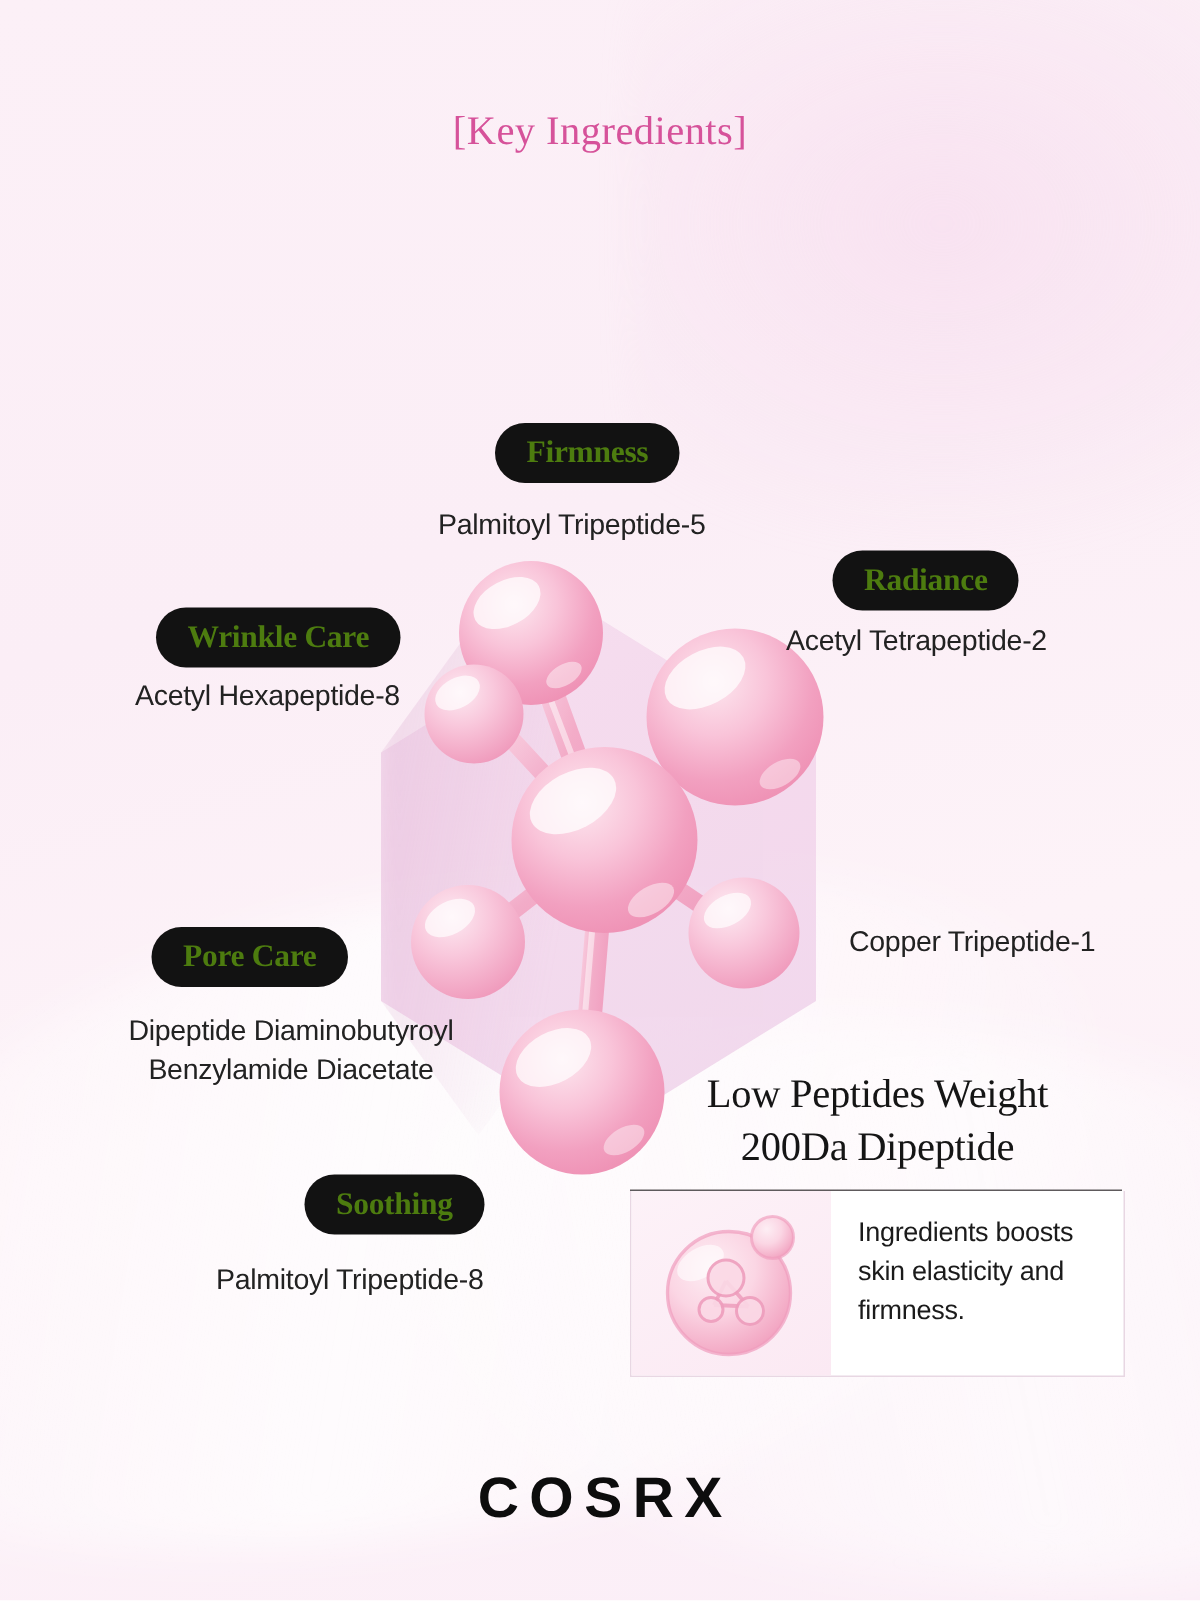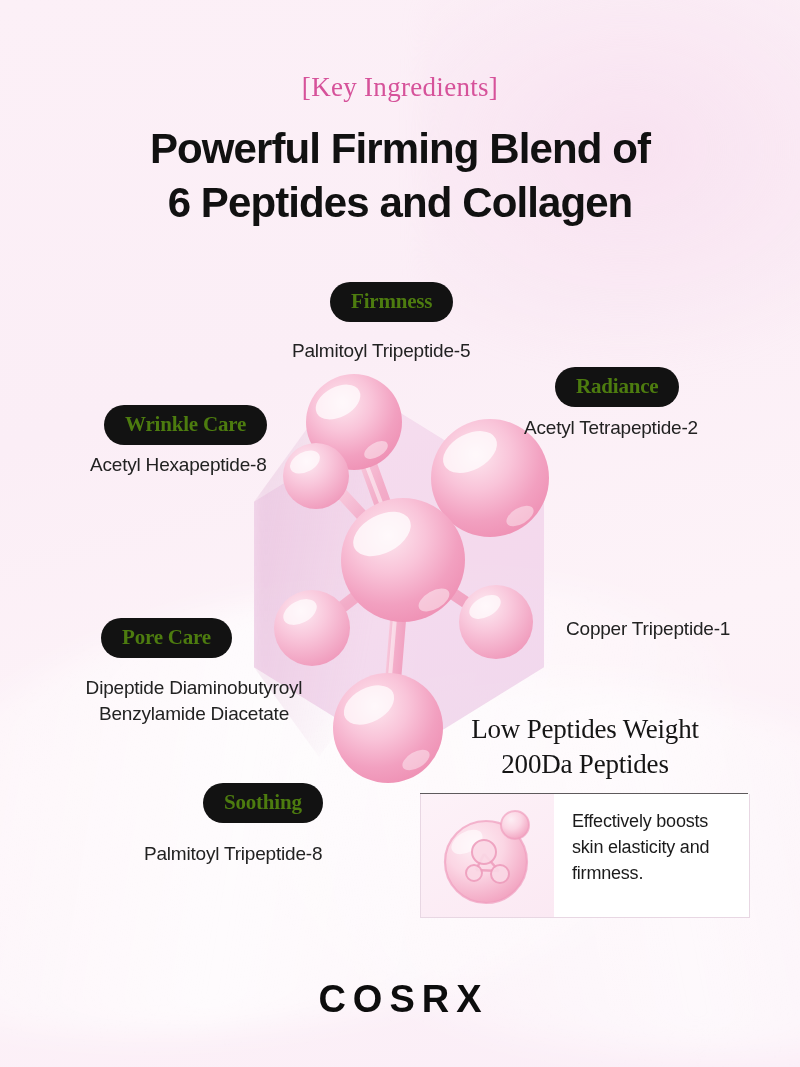--- a/index.html
+++ b/index.html
@@ -224,24 +224,20 @@
 </head>
 <body>
 
 <div id="page">
 
   <div class="bg-swoosh s1"></div>
   <div class="bg-swoosh s2"></div>
   <div class="bg-swoosh s3"></div>
 
   <div class="eyebrow">[Key Ingredients]</div>
-  <div class="headline">
-    <span class="l1">Powerful Firming Blend of</span>
-    <span class="l2">6 Peptides and Collagen</span>
-  </div>
 
   <div class="molecule-stage">
     <div class="hex-backdrop"></div>
     <div class="hex-shade"></div>
     <svg class="mol-svg" viewBox="0 0 350 430">
       <defs>
         <radialGradient id="bub" cx="38%" cy="30%" r="72%">
           <stop offset="0%" stop-color="#fde7ef"></stop>
           <stop offset="42%" stop-color="#f9c4d9"></stop>
           <stop offset="78%" stop-color="#f2a0c0"></stop>
@@ -315,21 +311,21 @@
 
   <div class="pill p-pore">Pore Care</div>
   <div class="sub s-pore two-line">Dipeptide Diaminobutyroyl Benzylamide Diacetate</div>
 
   <div class="pill p-soothing">Soothing</div>
   <div class="sub s-soothing">Palmitoyl Tripeptide-8</div>
 
   <div class="collagen-card">
     <div class="collagen-title">
       <span>Low Peptides Weight</span><br>
-      <span>200Da Peptides</span>
+      <span>200Da Dipeptide</span>
     </div>
     <div class="collagen-rule"></div>
     <div class="collagen-body">
       <div class="collagen-thumb">
         <svg width="104" height="104" viewBox="0 0 104 104">
           <defs>
             <radialGradient id="cb" cx="36%" cy="30%" r="74%">
               <stop offset="0%" stop-color="#fdeef4"></stop>
               <stop offset="48%" stop-color="#fbd6e4"></stop>
               <stop offset="100%" stop-color="#f2a4c1"></stop>
@@ -343,19 +339,19 @@
           <g stroke="#ee9ebd" stroke-width="2.6" fill="none" opacity="0.85">
             <path d="M48 50 L40 66"></path>
             <path d="M48 50 L63 67"></path>
             <path d="M40 66 L63 67"></path>
           </g>
           <circle cx="48" cy="48" r="12" fill="#fbd9e6" stroke="#ee9ebd" stroke-width="2" opacity="0.9"></circle>
           <circle cx="38" cy="69" r="8" fill="#fbd9e6" stroke="#ee9ebd" stroke-width="2" opacity="0.9"></circle>
           <circle cx="64" cy="70" r="9" fill="#fbd9e6" stroke="#ee9ebd" stroke-width="2" opacity="0.9"></circle>
         </svg>
       </div>
-      <div class="collagen-text">Effectively boosts skin elasticity and firmness.</div>
+      <div class="collagen-text">Ingredients boosts skin elasticity and firmness.</div>
     </div>
   </div>
 
   <div class="brand">COSRX</div>
 
 </div>
 
 </body></html>

